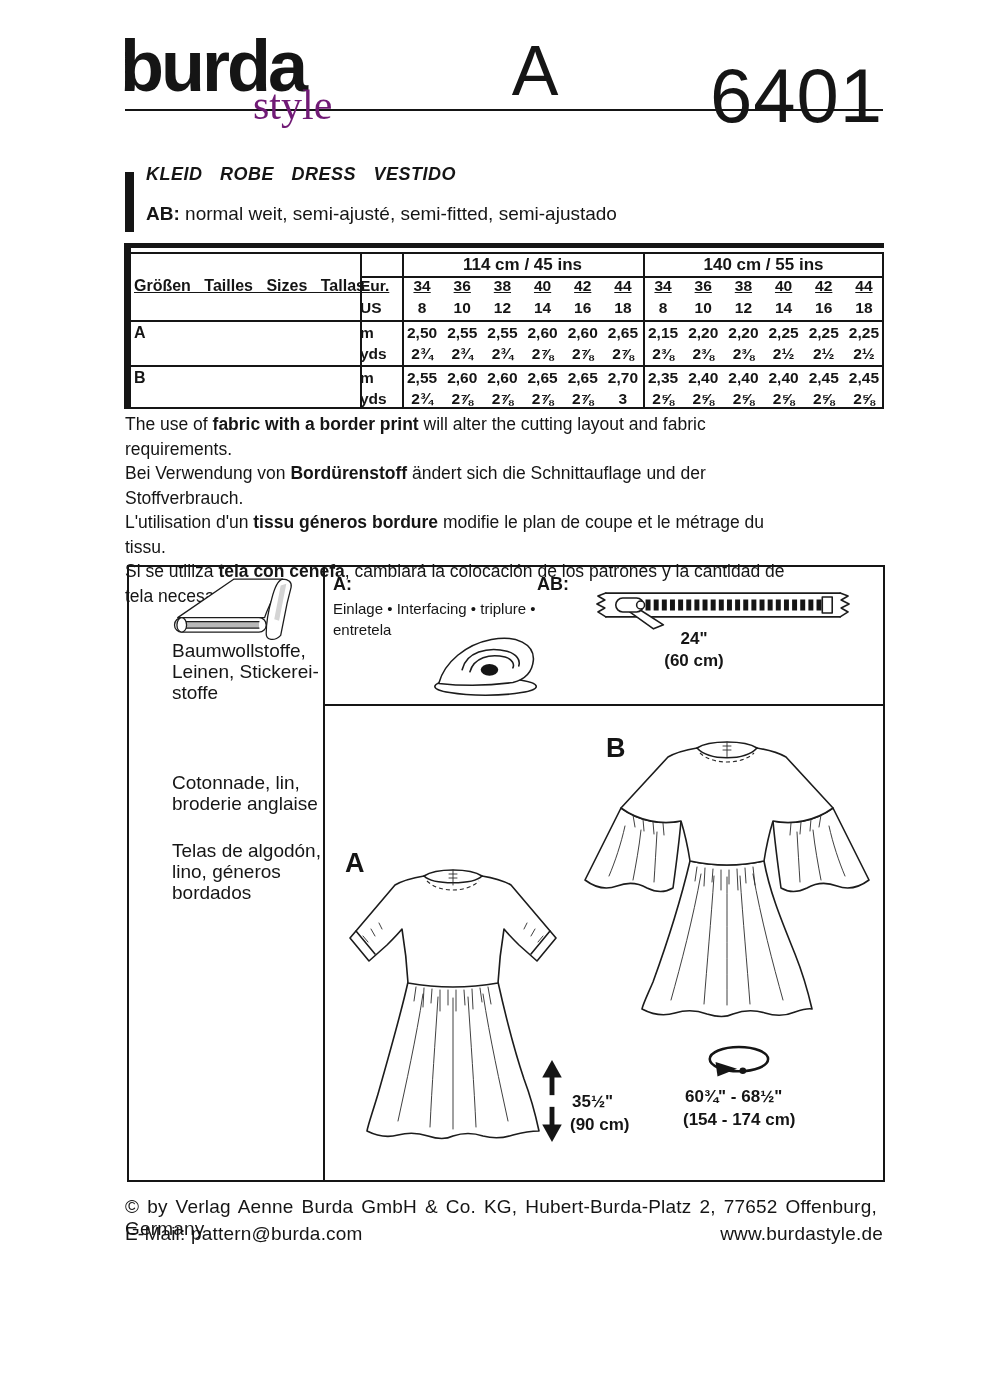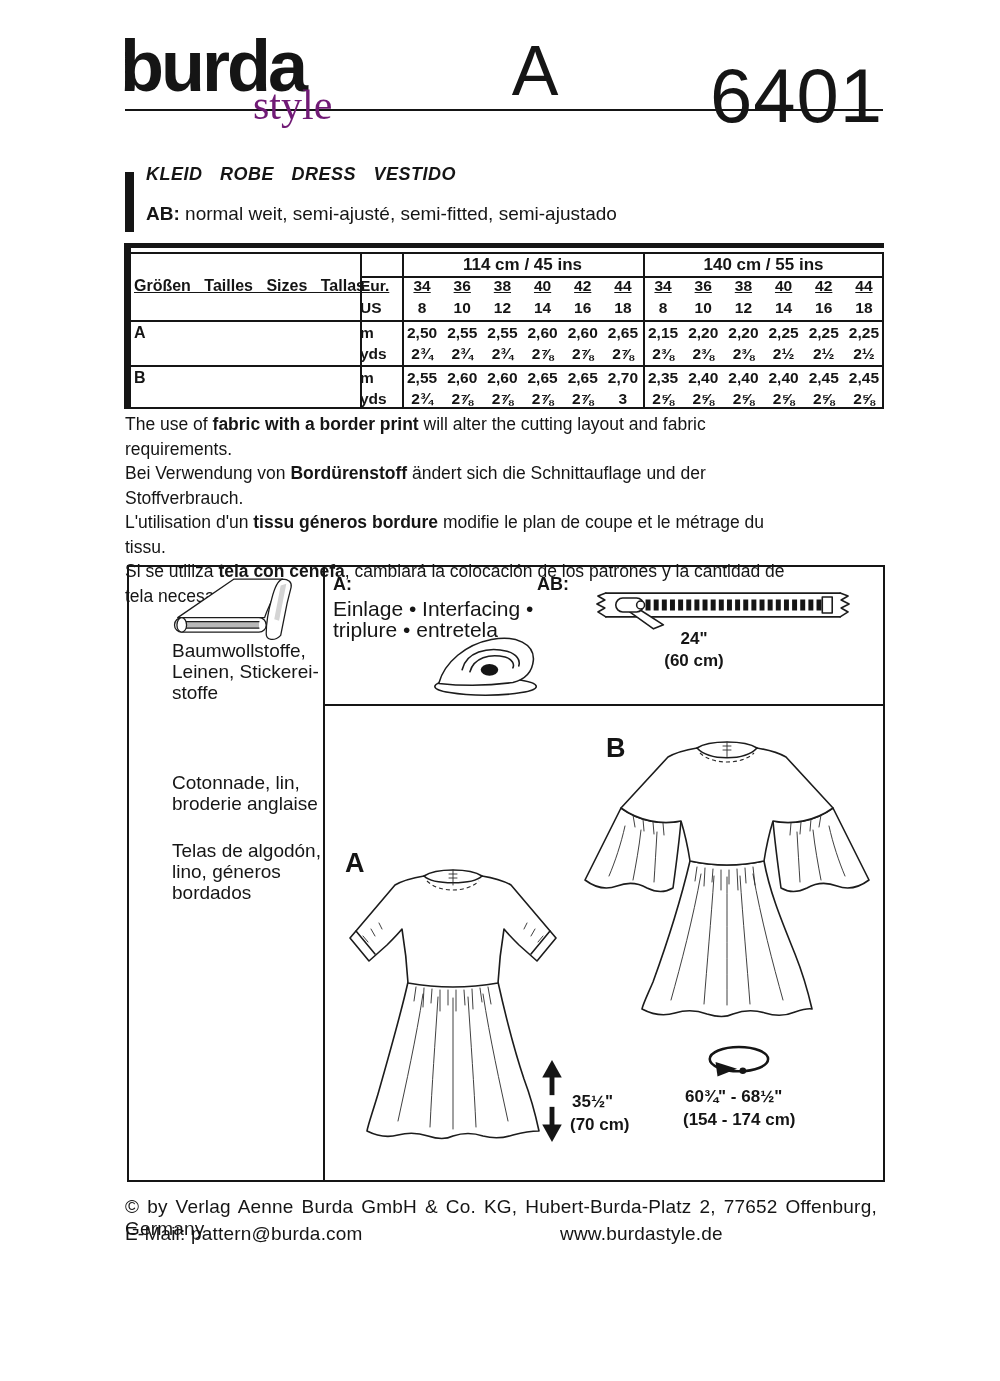--- a/index.html
+++ b/index.html
@@ -42,33 +42,33 @@
   .c.u{text-align:left;padding-right:19px;}
   
   .notes{left:125px;top:412px;width:680px;font-size:17.5px;}
   .notes p{margin:0;line-height:24.5px;}
   
   .lower-box{left:127px;top:565px;width:754px;height:613px;border:2px solid #151515;}
   .v-divider{position:absolute;left:194px;top:0;bottom:0;width:2px;background:#151515;}
   .h-divider{position:absolute;top:137px;left:194px;right:0;height:2px;background:#151515;}
   .fabric-text{position:absolute;left:9px;width:180px;font-size:19px;line-height:21px;margin-left:34px;}
   .notion-label{position:absolute;font-size:18px;font-weight:bold;line-height:1;}
-  .interfacing-text{position:absolute;left:204px;top:31px;width:216px;font-size:21px;line-height:21px;}
+  .interfacing-text{position:absolute;left:204px;top:31px;width:216px;font-size:15px;line-height:21px;}
   .zip-dim{position:absolute;left:500px;width:130px;text-align:center;font-size:17px;font-weight:bold;}
   .view-label{position:absolute;font-size:27px;font-weight:bold;line-height:1;}
   .measure{position:absolute;font-size:17px;font-weight:bold;white-space:nowrap;}
   svg{position:absolute;overflow:visible;}
   .ln{fill:none;stroke:#1c1c1c;stroke-width:1.6;stroke-linejoin:round;stroke-linecap:round;}
   .lnw{fill:#fff;stroke:#1c1c1c;stroke-width:1.6;stroke-linejoin:round;}
   .thin{fill:none;stroke:#2a2a2a;stroke-width:0.9;stroke-linecap:round;}
   .dash{fill:none;stroke:#2a2a2a;stroke-width:1.1;stroke-dasharray:4 3;}
   
   .footer-line1{left:125px;top:1196px;width:760px;font-size:19px;word-spacing:2.5px;letter-spacing:.2px;}
   .footer-line2l{left:125px;top:1223px;font-size:19px;letter-spacing:.2px;}
-  .footer-line2r{left:560px;top:1223px;width:323px;font-size:19px;letter-spacing:.2px;}
+  .footer-line2r{left:560px;top:1223px;width:323px;text-align:right;font-size:19px;letter-spacing:.2px;}
 </style>
 </head>
 <body>
 
 <div class="abs header-rule"></div>
 <div class="abs logo-burda">burda</div>
 <div class="abs logo-style" style="color:#701a75;">style</div>
 <div class="abs view-letter">A</div>
 <div class="abs pattern-number">6401</div>
 
@@ -288,21 +288,21 @@
     <path class="thin" d="M85,135 C78,180 68,225 60,262 M100,138 C97,185 94,225 92,268 M115,139 L115,270 M130,138 C133,185 136,225 138,268 M145,135 C152,180 162,225 170,262"></path>
   </svg>
 
   <svg style="left:410px;top:493px;" width="26" height="82" viewBox="0 0 26 84">
     <polygon points="13,0 3,18 23,18" fill="#151515"></polygon>
     <rect x="10.5" y="17" width="5" height="19" fill="#151515"></rect>
     <rect x="10.5" y="48" width="5" height="19" fill="#151515"></rect>
     <polygon points="13,84 3,66 23,66" fill="#151515"></polygon>
   </svg>
   <div class="measure" style="left:443px;top:525px;">35½"</div>
-  <div class="measure" style="left:441px;top:548px;">(70 cm)</div>
+  <div class="measure" style="left:441px;top:548px;">(90 cm)</div>
 
   <svg style="left:571px;top:478px;" width="72" height="36" viewBox="0 0 74 36">
     <ellipse cx="40" cy="14" rx="30" ry="12.5" fill="none" stroke="#151515" stroke-width="2.6"></ellipse>
     <polygon points="16,17 38,24 18,32" fill="#151515"></polygon>
     <circle cx="44" cy="26" r="3.4" fill="#151515"></circle>
   </svg>
   <div class="measure" style="left:556px;top:520px;">60¾" - 68½"</div>
   <div class="measure" style="left:554px;top:543px;">(154 - 174 cm)</div>
 </div>
 

